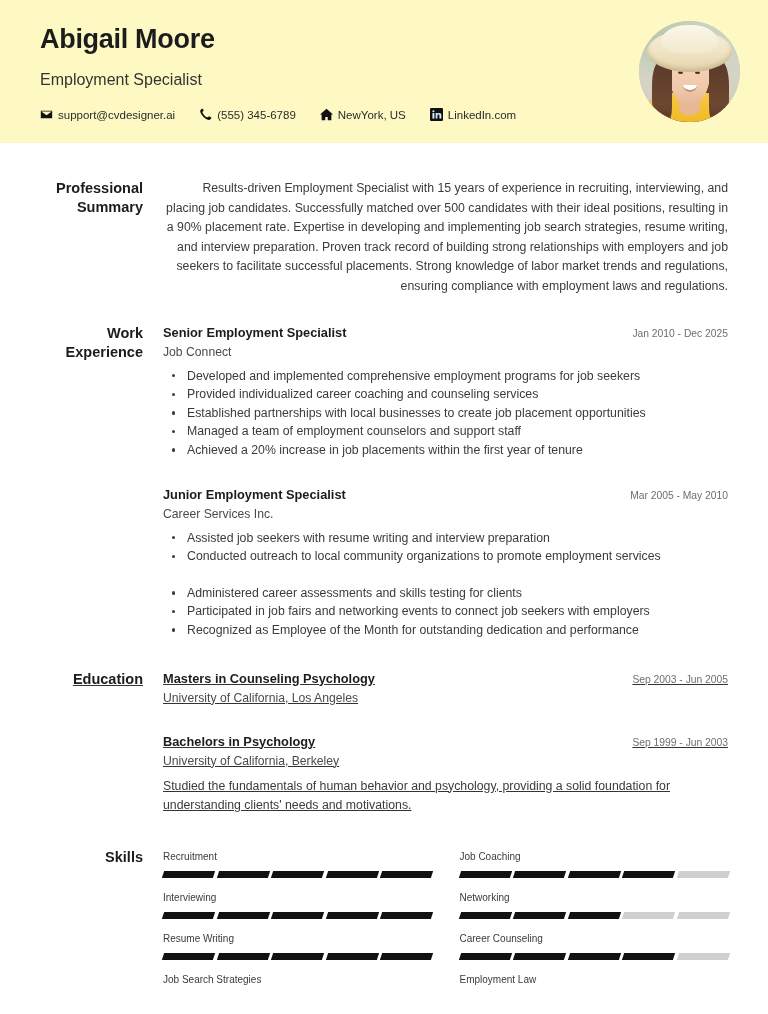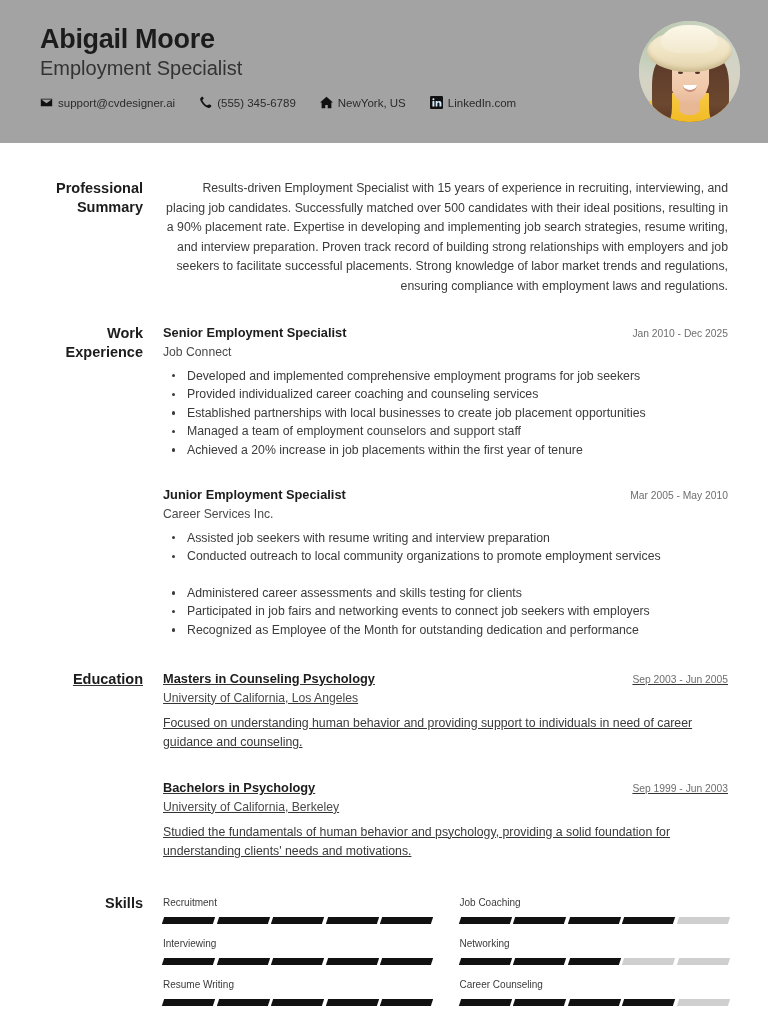--- a/index.html
+++ b/index.html
@@ -10,34 +10,34 @@
     font-family: "Liberation Sans", sans-serif;
     color: #333333;
     overflow: hidden;
   }
 
   
   .header {
     position: relative;
     width: 768px;
     height: 143px;
-    background: #a3a3a3;
+    background: #fef9c3;
     padding: 22px 40px 0 40px;
   }
   .name {
     font-size: 27px;
     font-weight: bold;
     color: #1c1c1c;
     letter-spacing: -0.3px;
     line-height: 34px;
   }
   .job-title {
-    font-size: 20px;
+    font-size: 16px;
     color: #333333;
-    margin-top: 2px;
+    margin-top: 14px;
     line-height: 20px;
   }
   .contact-row {
     display: flex;
     gap: 24px;
     margin-top: 18px;
     flex-wrap: nowrap;
   }
   .contact-item {
     display: flex;
@@ -388,21 +388,20 @@
   <div class="section" id="education-section">
     <div class="label-col">Education</div>
     <div class="body-col">
 
       <div class="entry">
         <div class="entry-head">
           <div class="entry-title">Masters in Counseling Psychology</div>
           <div class="entry-date">Sep 2003 - Jun 2005</div>
         </div>
         <div class="entry-org">University of California, Los Angeles</div>
-        <div class="entry-desc">Focused on understanding human behavior and providing support to individuals in need of career guidance and counseling.</div>
       </div>
 
       <div class="entry">
         <div class="entry-head">
           <div class="entry-title">Bachelors in Psychology</div>
           <div class="entry-date">Sep 1999 - Jun 2003</div>
         </div>
         <div class="entry-org">University of California, Berkeley</div>
         <div class="entry-desc">Studied the fundamentals of human behavior and psychology, providing a solid foundation for understanding clients' needs and motivations.</div>
       </div>

